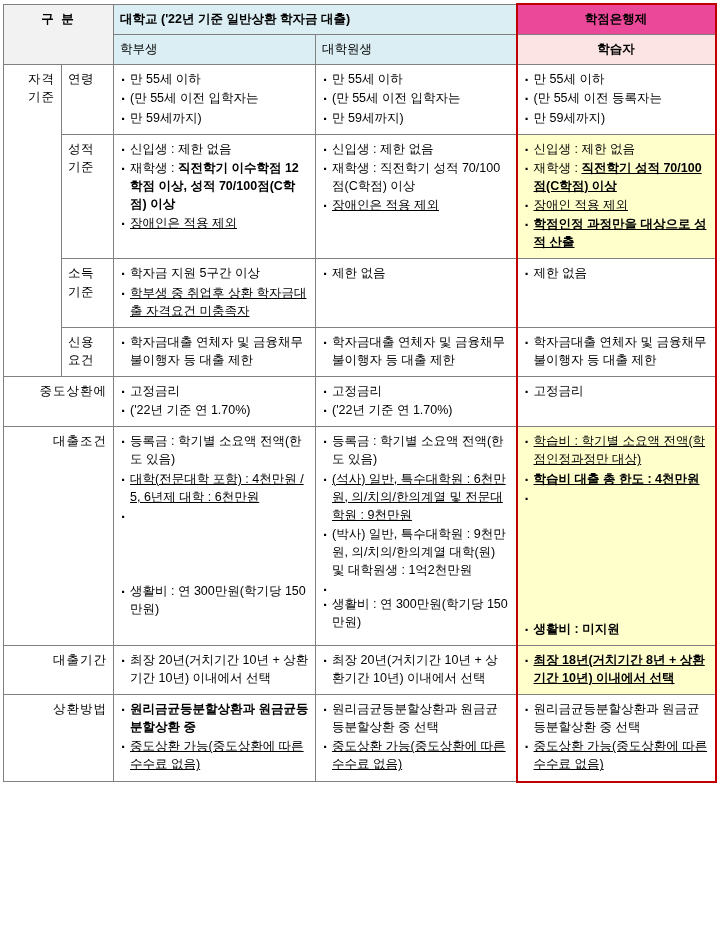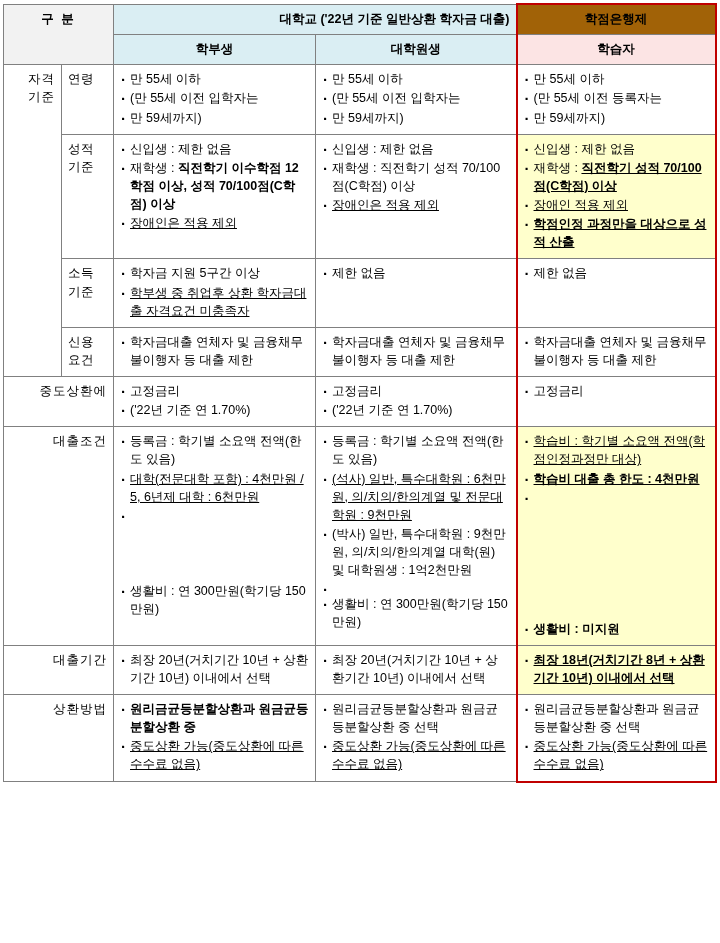--- a/index.html
+++ b/index.html
@@ -38,36 +38,35 @@
     background: #f2f2f2;
     text-align: center;
     vertical-align: middle;
     font-weight: bold;
     font-size: 13.5px;
     letter-spacing: 2px;
     padding: 4px;
   }
   td.hdr-uni {
     background: #daeef3;
-    text-align: right;
+    text-align: left;
     vertical-align: middle;
     font-weight: bold;
     font-size: 13.5px;
     padding: 6px 4px;
   }
   td.hdr-sub {
     background: #daeef3;
-    text-align: center;
-    vertical-align: middle;
-    font-weight: bold;
+    vertical-align: middle;
+    font-weight: normal;
     font-size: 13.5px;
     padding: 5px 4px;
   }
   td.hdr-credit {
-    background: #a16207;
+    background: #ec4899;
     text-align: center;
     vertical-align: middle;
     font-weight: bold;
     font-size: 13.5px;
     padding: 6px 4px;
     border-left: 2px solid #c00000 !important;
     border-right: 2px solid #c00000 !important;
     border-top: 2px solid #c00000 !important;
     margin-top: 32px;
   }

